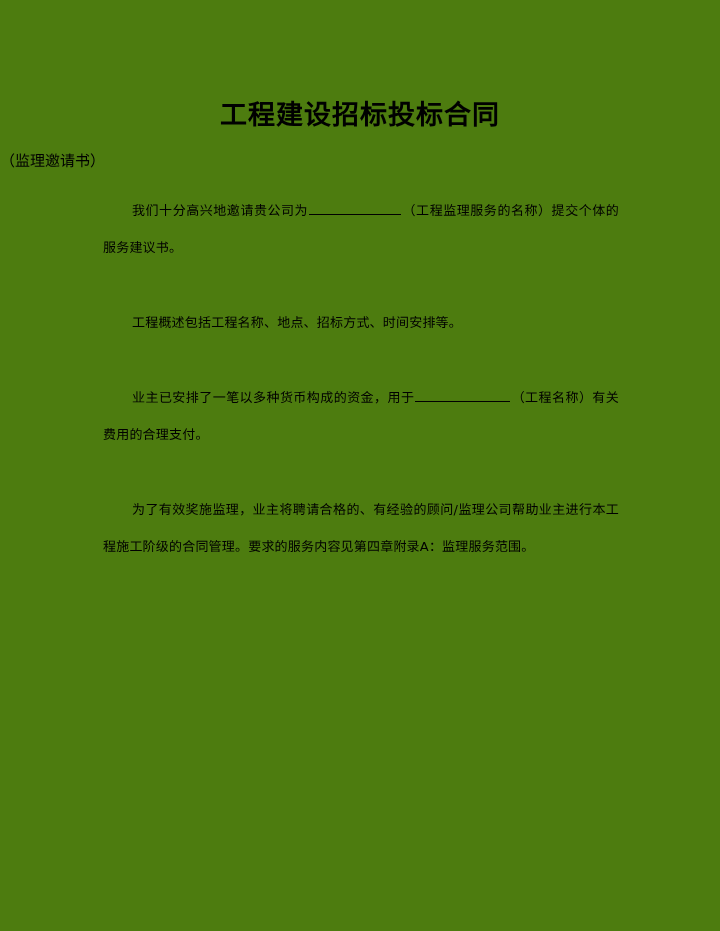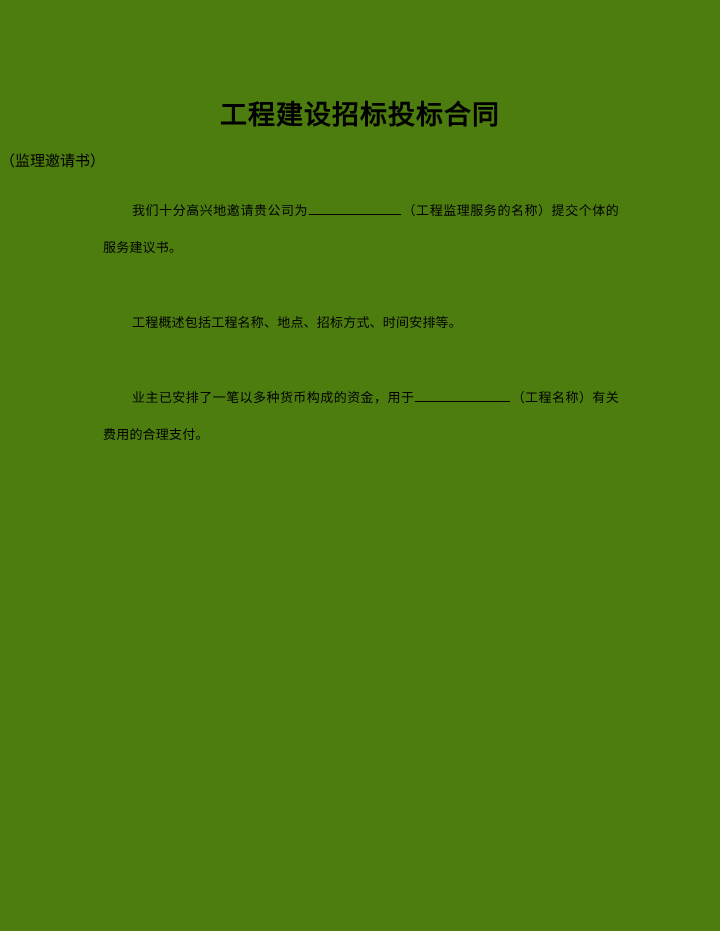--- a/index.html
+++ b/index.html
@@ -80,15 +80,16 @@
 <div class="page">
 
   <h1 class="doc-title">工程建设招标投标合同</h1>
 
   <div class="doc-subtitle">（监理邀请书）</div>
 
   <div class="body-block">
       <p class="para"><span>我们十分高兴地邀请贵公司为</span><span class="blank w-lg"></span><span>（工程监理服务的名称）提交个体的服务建议书。</span></p>
       <p class="para"><span>工程概述包括工程名称、地点、招标方式、时间安排等。</span></p>
       <p class="para"><span>业主已安排了一笔以多种货币构成的资金，用于</span><span class="blank w-lg2"></span><span>（工程名称）有关费用的合理支付。</span></p>
+      <p class="para"><span>为了有效奖施监理，业主将聘请合格的、有经验的顾问/监理公司帮助业主进行本工程施工阶级的合同管理。要求的服务内容见第四章附录A：监理服务范围。</span></p>
     </div>
 
 </div>
 
 </body></html>

